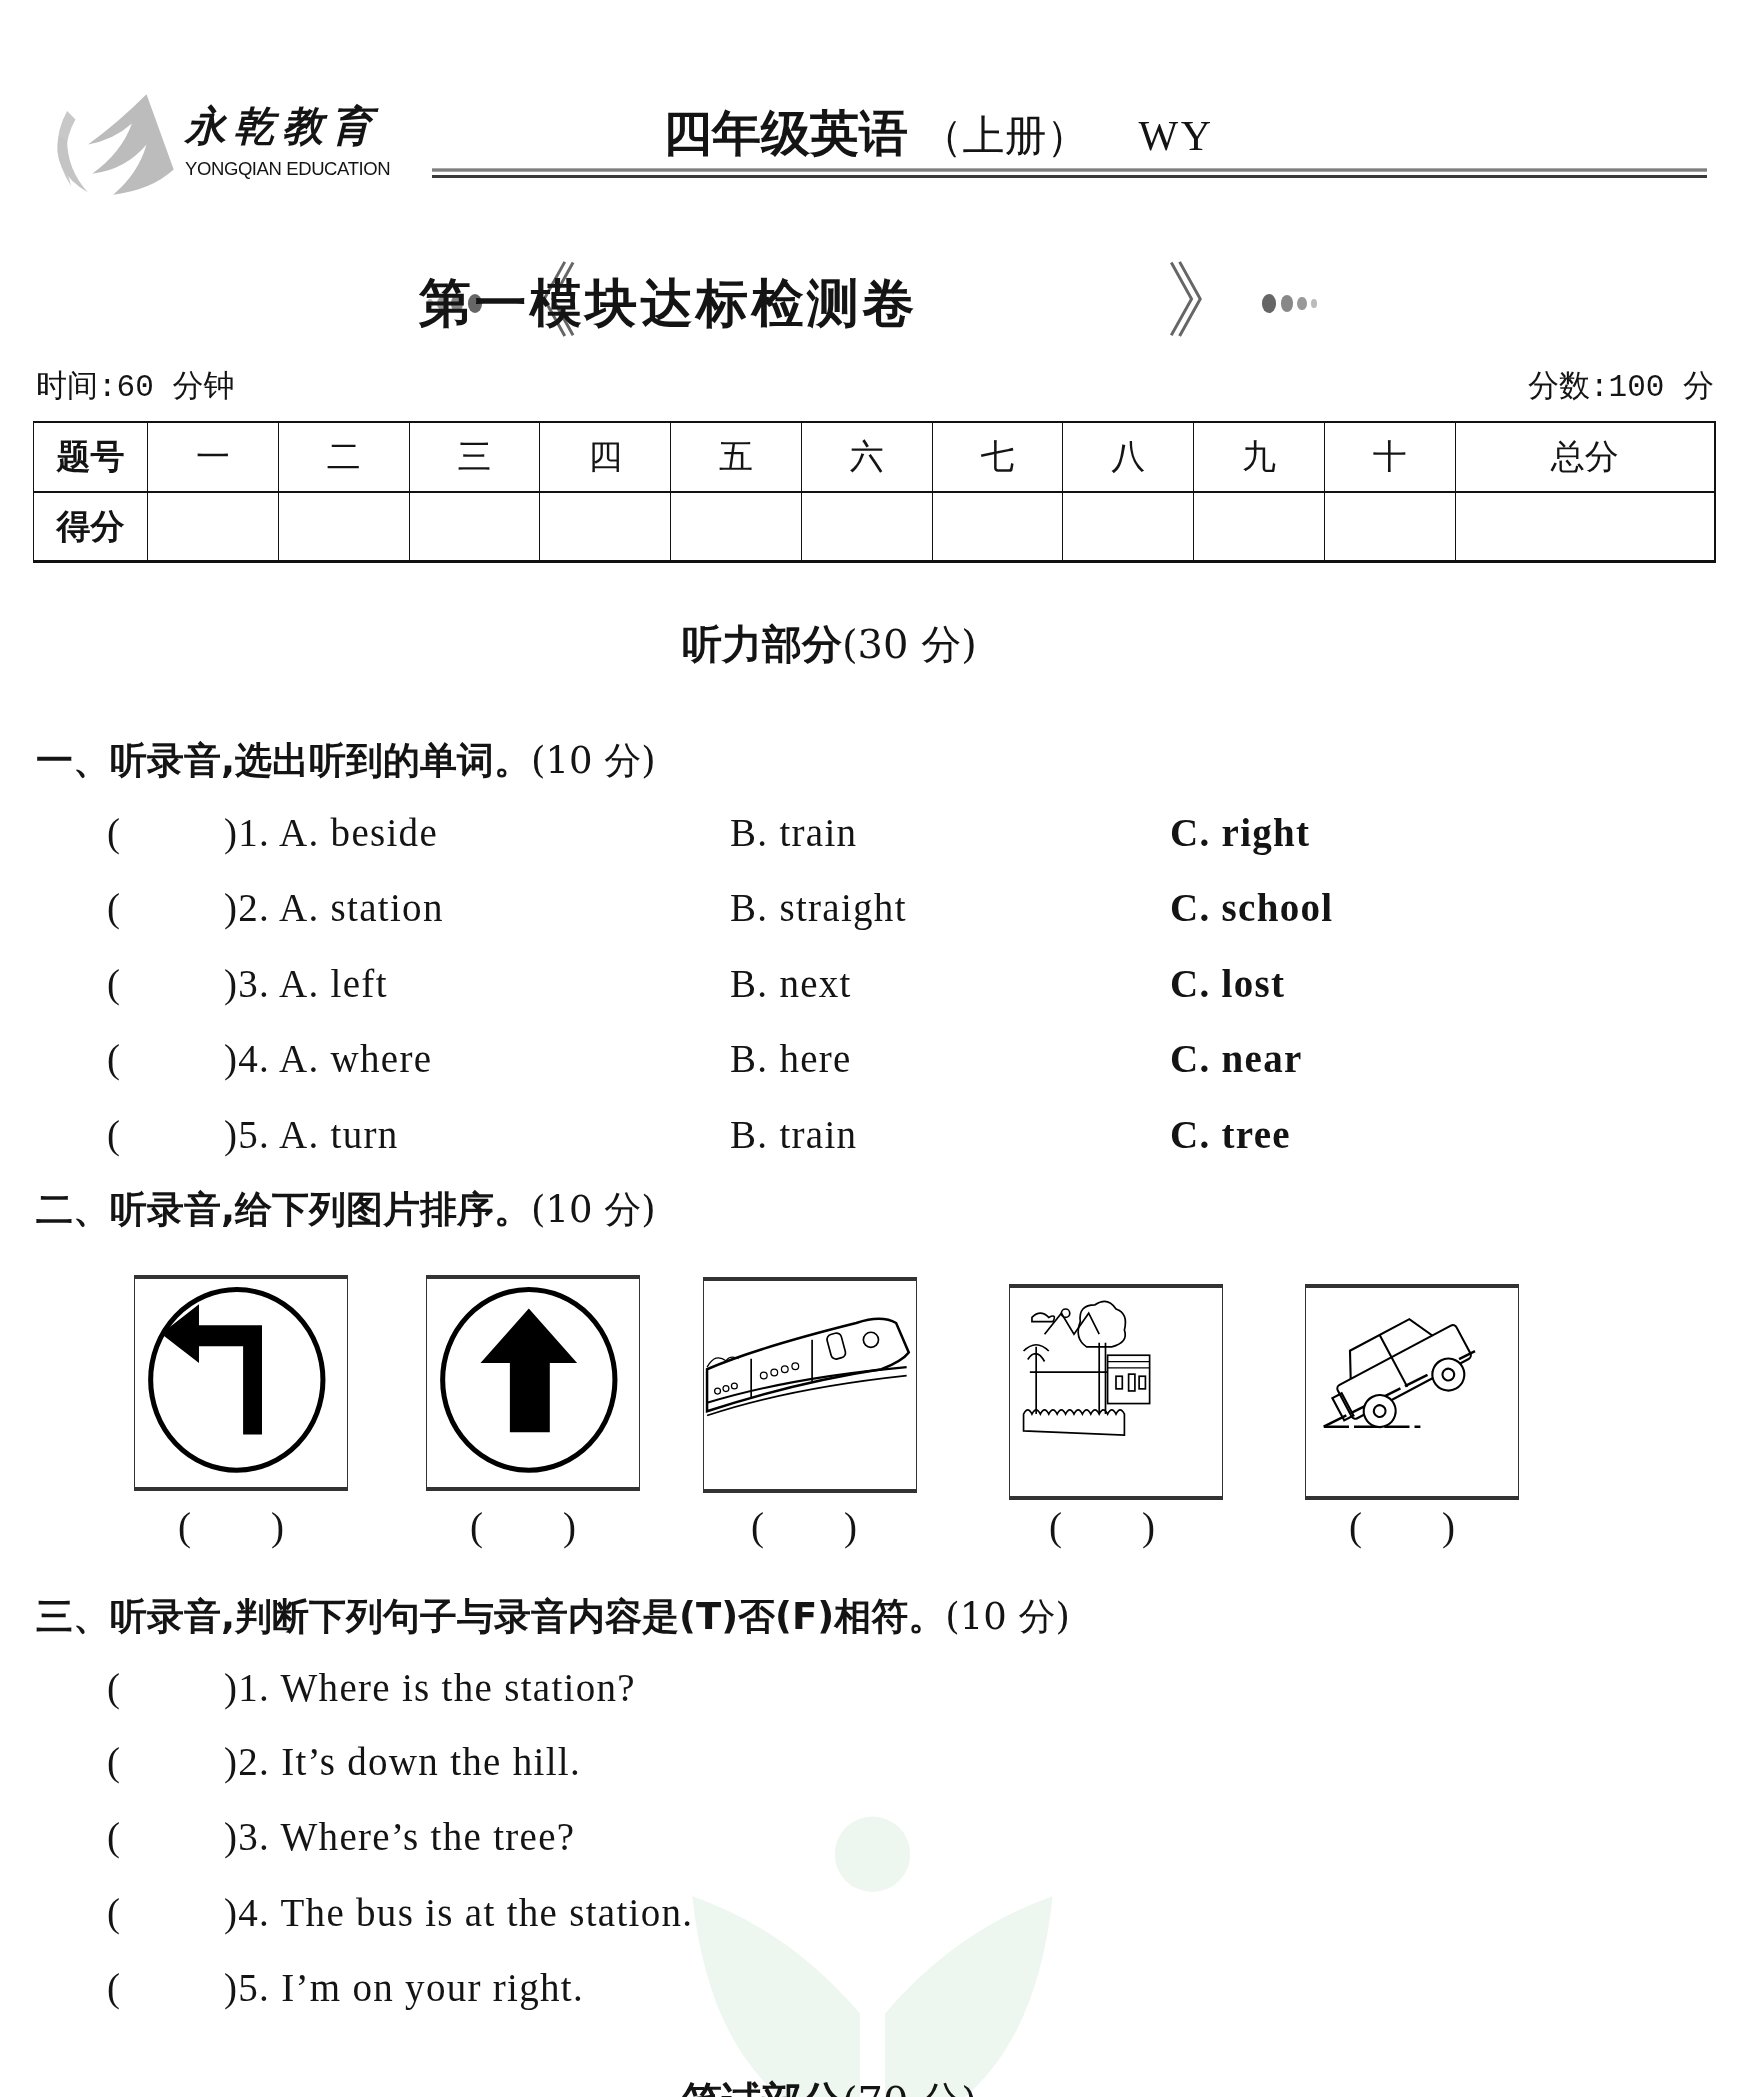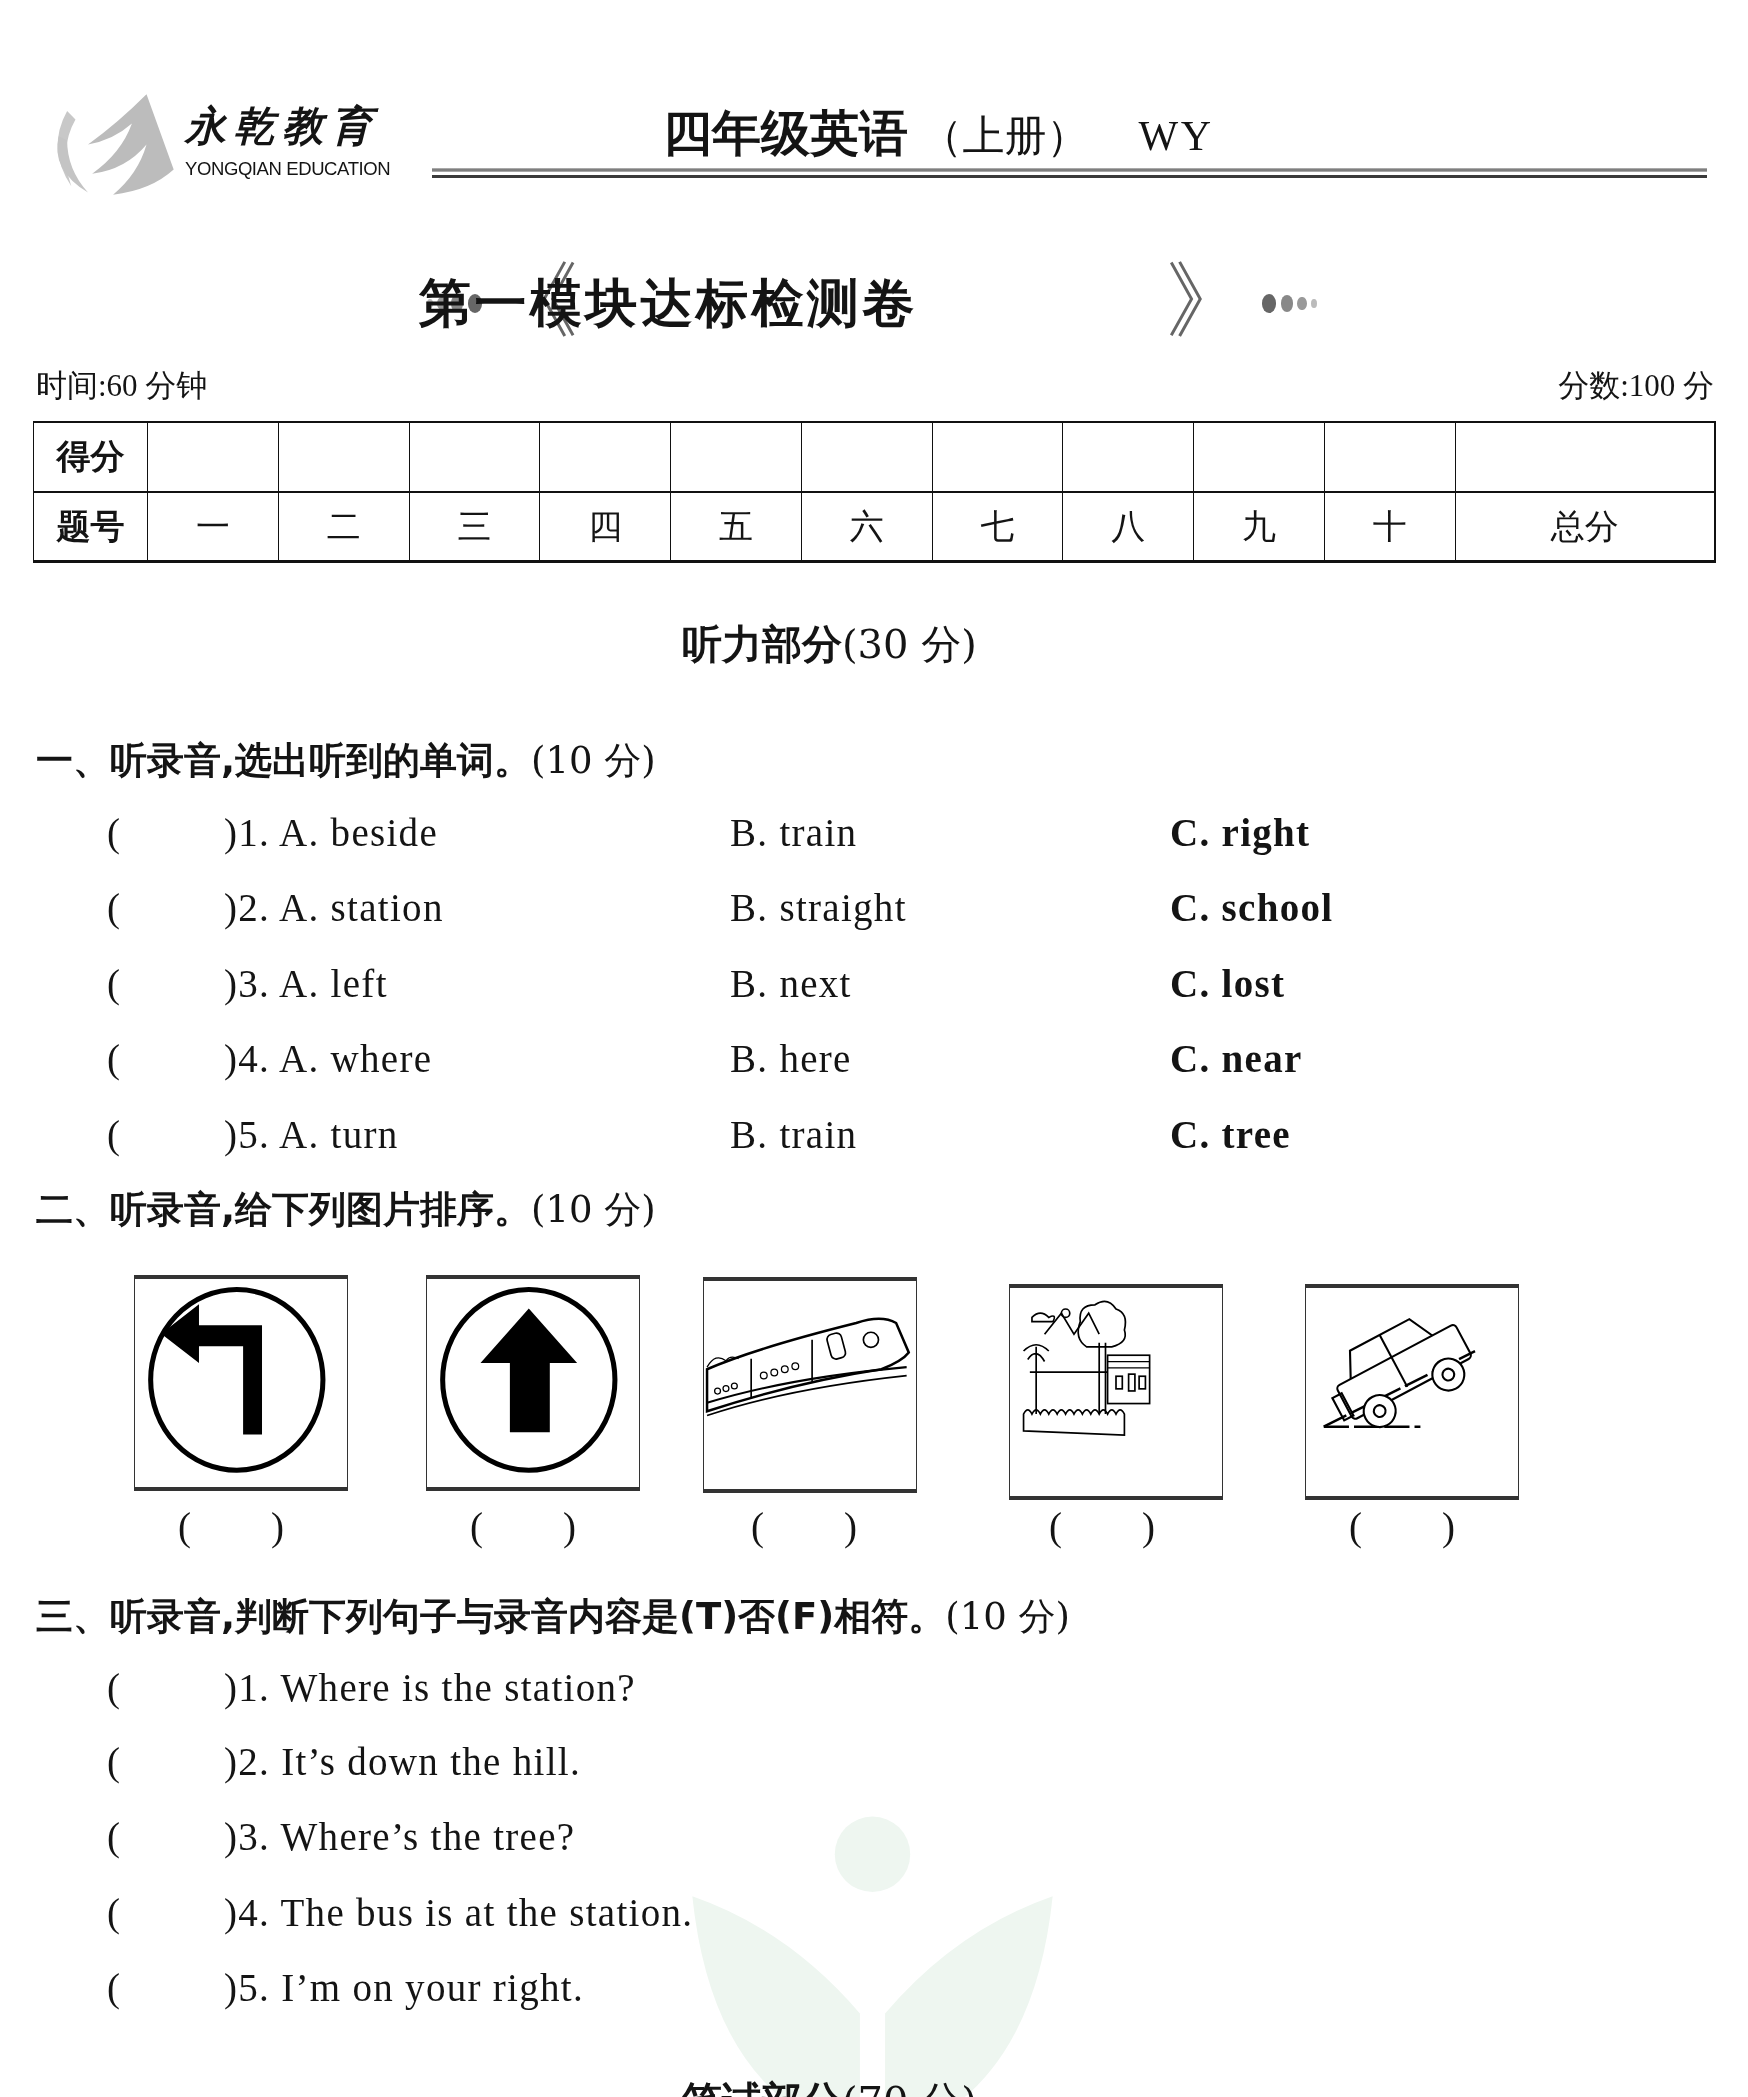--- a/index.html
+++ b/index.html
@@ -1,19 +1,19 @@
 <!DOCTYPE html>
 <html style="font-size:6.7px"><head>
 <meta charset="utf-8">
 <style>
   html, body { margin:0; padding:0; }
   body { width:1748px; height:2582px; background:#ffffff; position:relative; overflow:hidden;
          font-family:"DejaVu Serif", serif; color:#141414; }
   .abs { position:absolute; }
-  .cjk { font-family:Liberation Serif, serif; }
+  .cjk { font-family:Liberation Mono, monospace; }
 
   
   #logo { left:42px; top:86px; width:361px; height:117px; }
   #logo-mark { left:0; top:0; width:138px; height:117px; }
   #logo-cn { left:143px; top:12.6px; font-size:41px; font-family:Liberation Serif, serif; font-weight:bold; letter-spacing:7.6px; font-style:italic; }
   #logo-en { left:143px; top:72px; font-size:18.5px; font-family:"Liberation Sans", sans-serif; letter-spacing:-0.4px; }
   #header-title { left:663px; top:101px; font-size:49px; white-space:nowrap; }
   #header-title .main { font-family:"DejaVu Sans", sans-serif; font-weight:bold; }
   #header-title .vol { font-family:"DejaVu Serif", serif; font-size:42px; margin-left:12.6px; }
   #header-title .code { font-family:"Liberation Serif", serif; font-size:42px; margin-left:50px; letter-spacing:2.5px; }
@@ -95,46 +95,46 @@
     <span class="dot" style="width:5.9px;height:9.2px;background:#bbb;"></span>
   </div>
 </div>
 
 <div id="time-label" class="abs cjk">时间:60 分钟</div>
 <div id="score-label" class="abs cjk">分数:100 分</div>
 
 <table id="score-table" class="abs">
   <tbody>
       <tr>
-    <td class="first">得分</td>
-    <td></td>
-    <td></td>
-    <td></td>
-    <td></td>
-    <td></td>
-    <td></td>
-    <td></td>
-    <td></td>
-    <td></td>
-    <td></td>
-    <td></td>
-  </tr>
-  <tr>
     <td class="first">题号</td>
     <td>一</td>
     <td>二</td>
     <td>三</td>
     <td>四</td>
     <td>五</td>
     <td>六</td>
     <td>七</td>
     <td>八</td>
     <td>九</td>
     <td>十</td>
     <td>总分</td>
+  </tr>
+  <tr>
+    <td class="first">得分</td>
+    <td></td>
+    <td></td>
+    <td></td>
+    <td></td>
+    <td></td>
+    <td></td>
+    <td></td>
+    <td></td>
+    <td></td>
+    <td></td>
+    <td></td>
   </tr>
 </tbody>
   </table>
 
 <div id="watermark" class="abs">
   <svg class="abs" style="left:0;top:0;" width="419" height="419" viewBox="0 0 1000 1000">
     <circle cx="500" cy="120" r="90" fill="#eef6f0"></circle>
     <path d="M70 220 Q300 300 470 500 L470 800 Q120 700 70 220 Z" fill="#eef6f0"></path>
     <path d="M930 220 Q700 300 530 500 L530 800 Q880 700 930 220 Z" fill="#eef6f0"></path>
   </svg>

